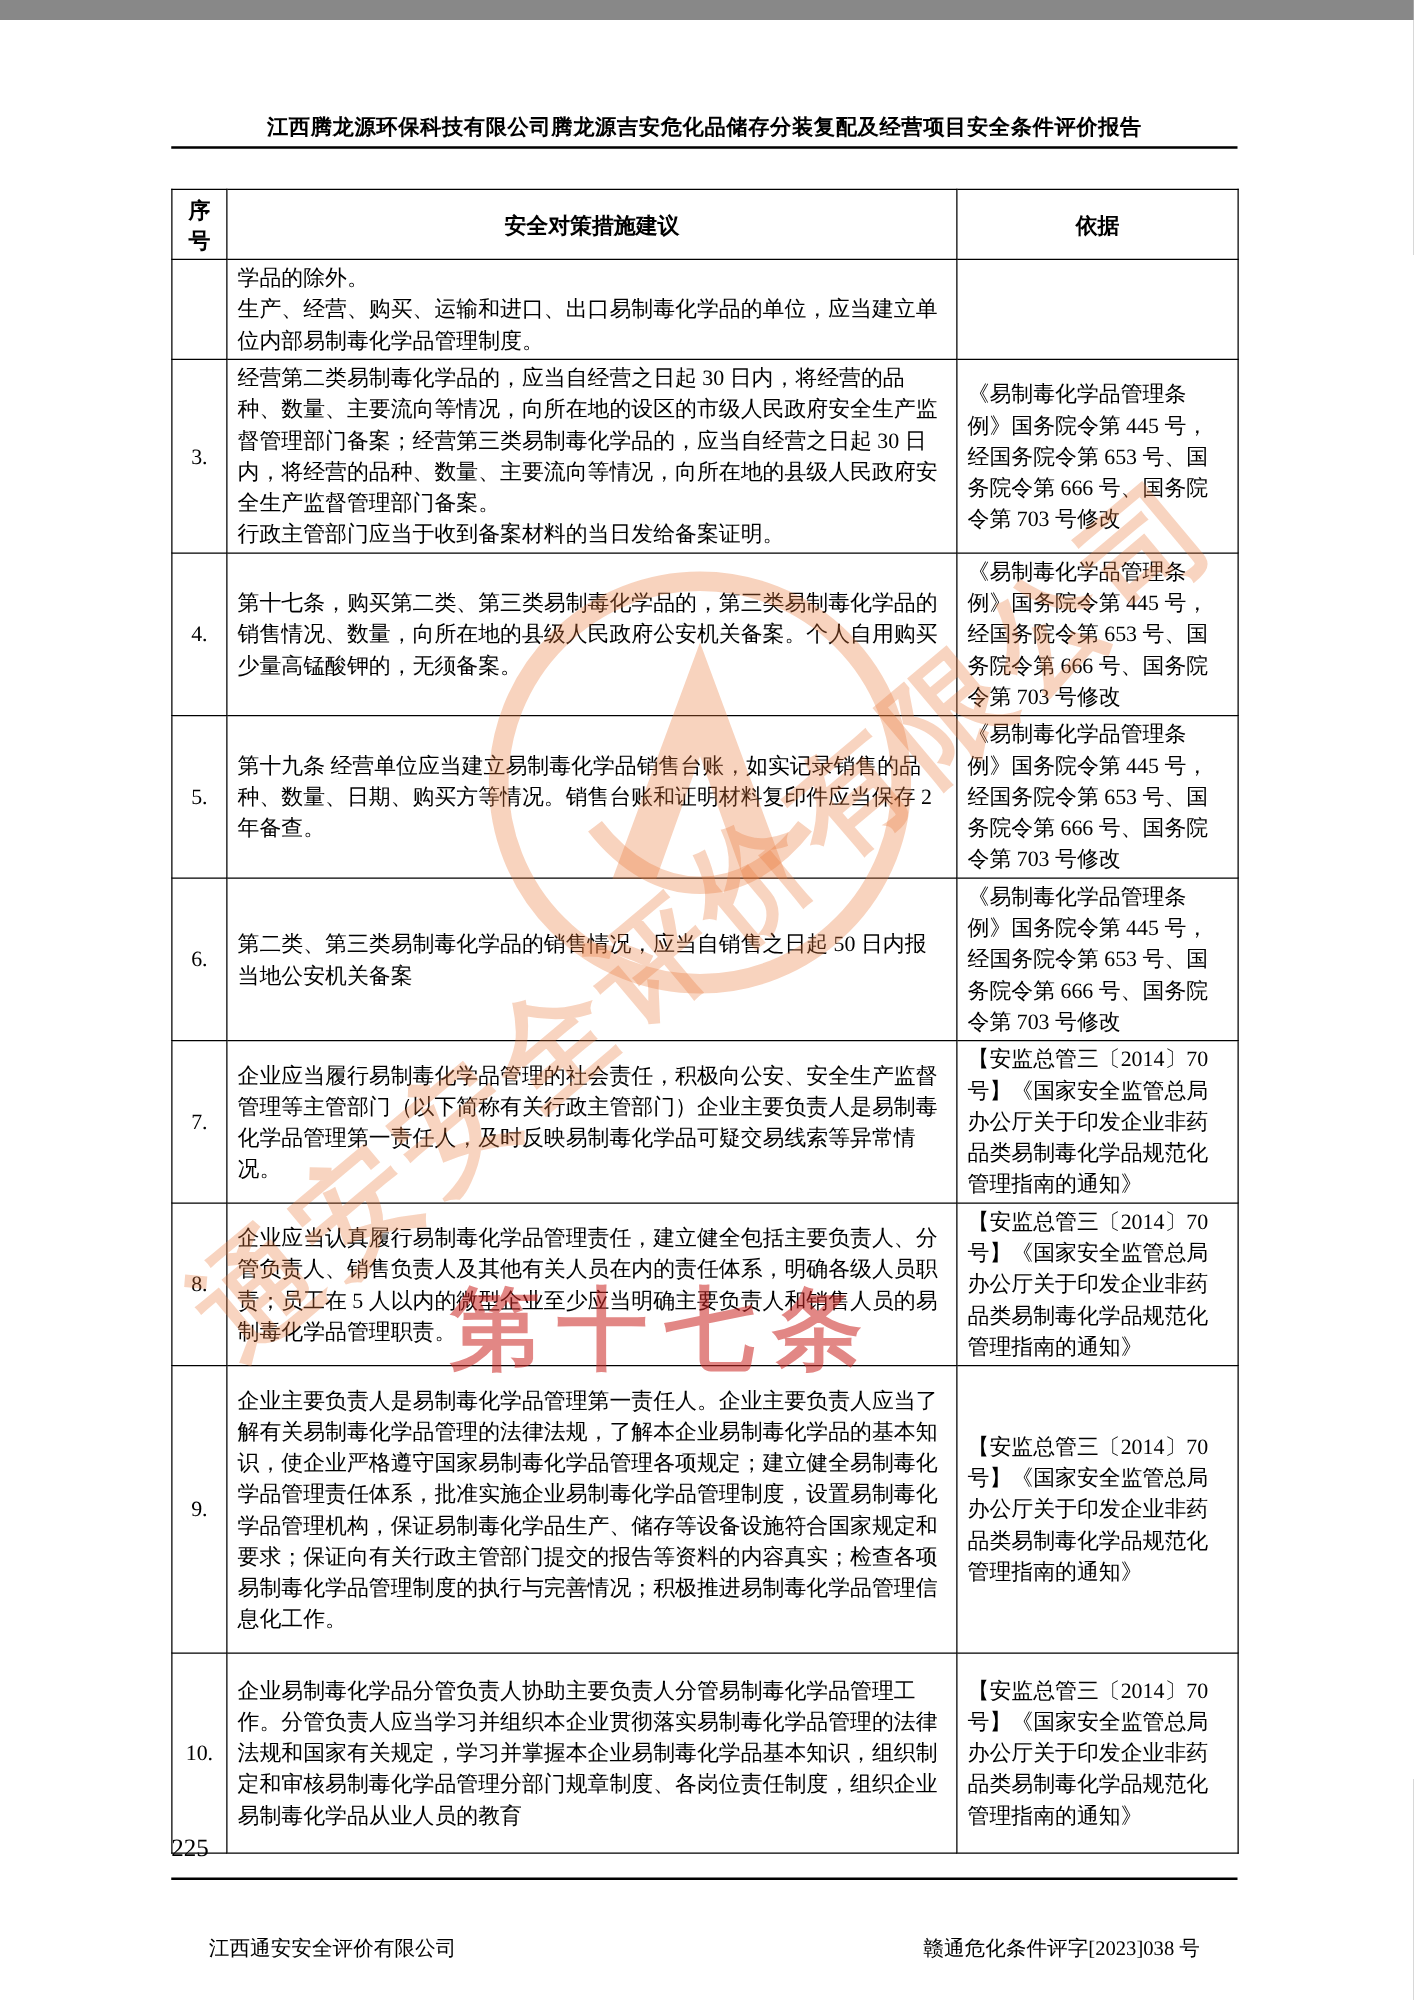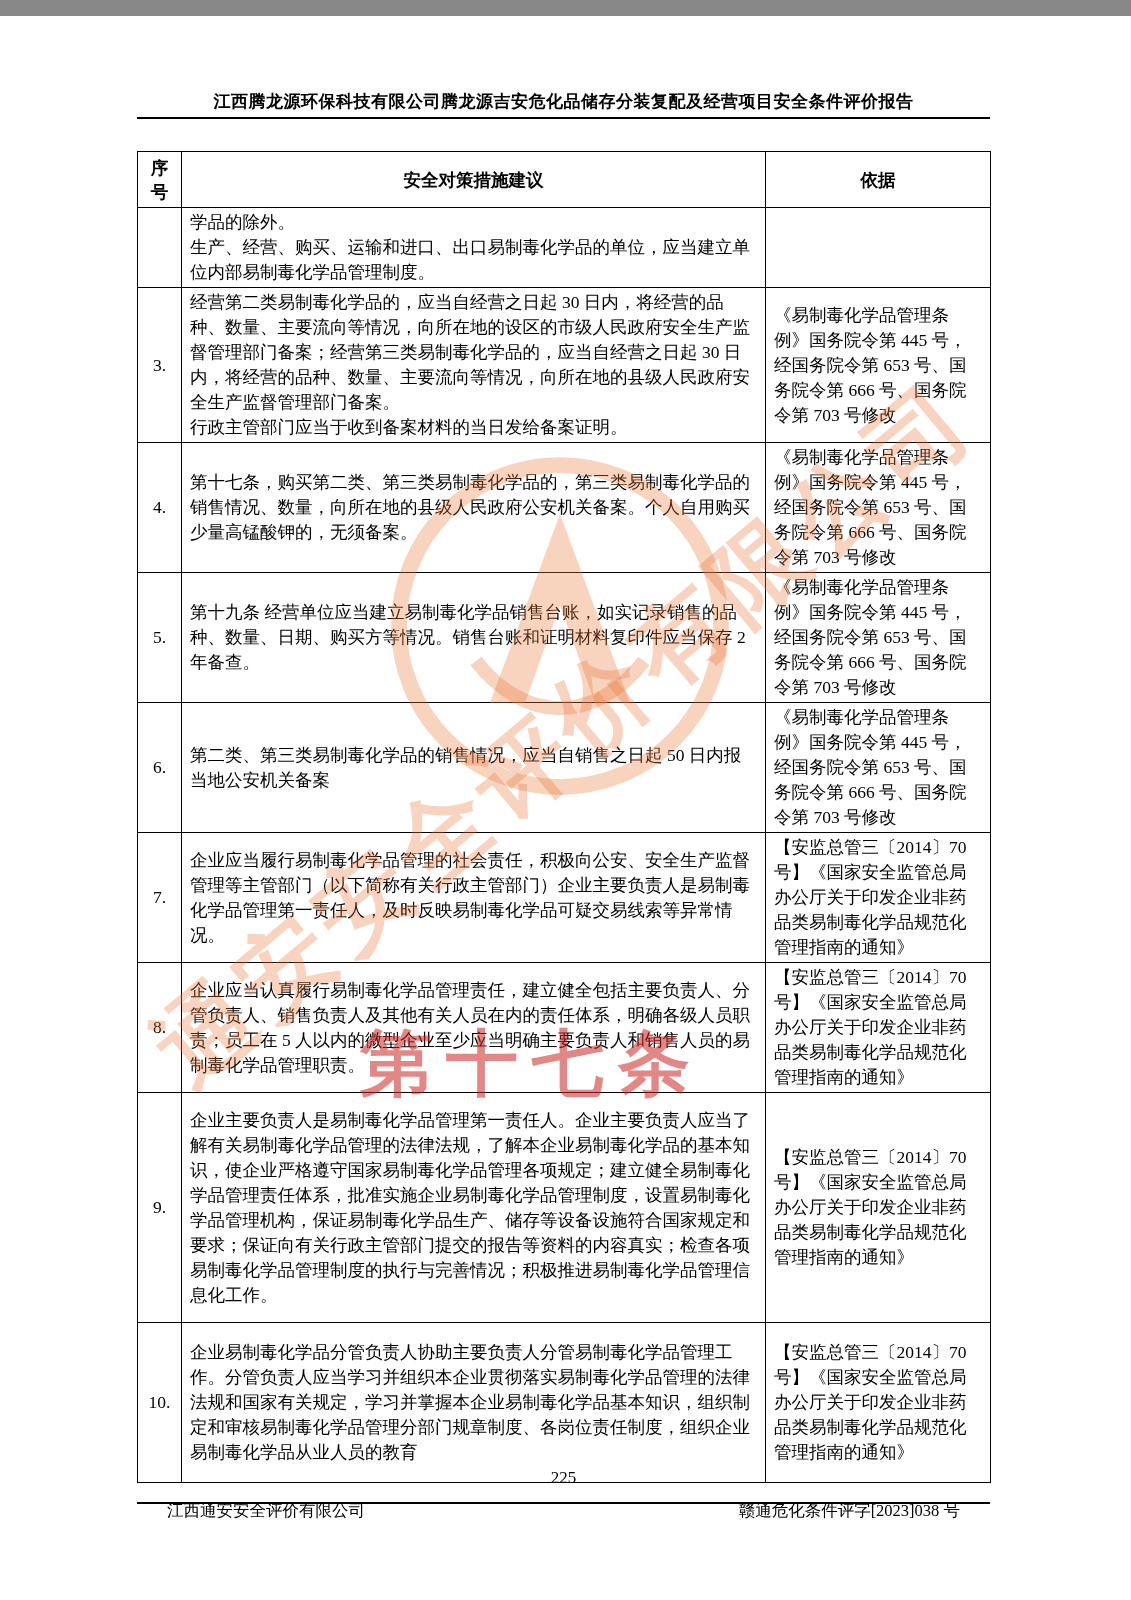--- a/index.html
+++ b/index.html
@@ -59,28 +59,28 @@
   }
   .wm-red {
     position: absolute; left: 360px; top: 1000px;
     font-size: 72px; font-weight: bold; letter-spacing: 14px;
     color: rgba(203, 36, 32, 0.55);
   }
 
   
   .page-number {
     position: absolute; top: 1452px; left: 137px; width: 853px;
-    text-align: center; font-size: 17px;
+    font-size: 20px;
   }
   .footer-rule {
     position: absolute; top: 1486px; left: 137px; width: 853px;
     border-top: 2px solid #000;
   }
   .footer-row {
-    position: absolute; top: 1484px; left: 137px; width: 853px;
+    position: absolute; top: 1532px; left: 137px; width: 853px;
     display: flex; justify-content: space-between;
     font-size: 16.5px; padding: 0 30px 0 30px;
   }
 </style>
 </head>
 <body>
 
 <div class="page">
 
   <div class="header-title">江西腾龙源环保科技有限公司腾龙源吉安危化品储存分装复配及经营项目安全条件评价报告</div>

